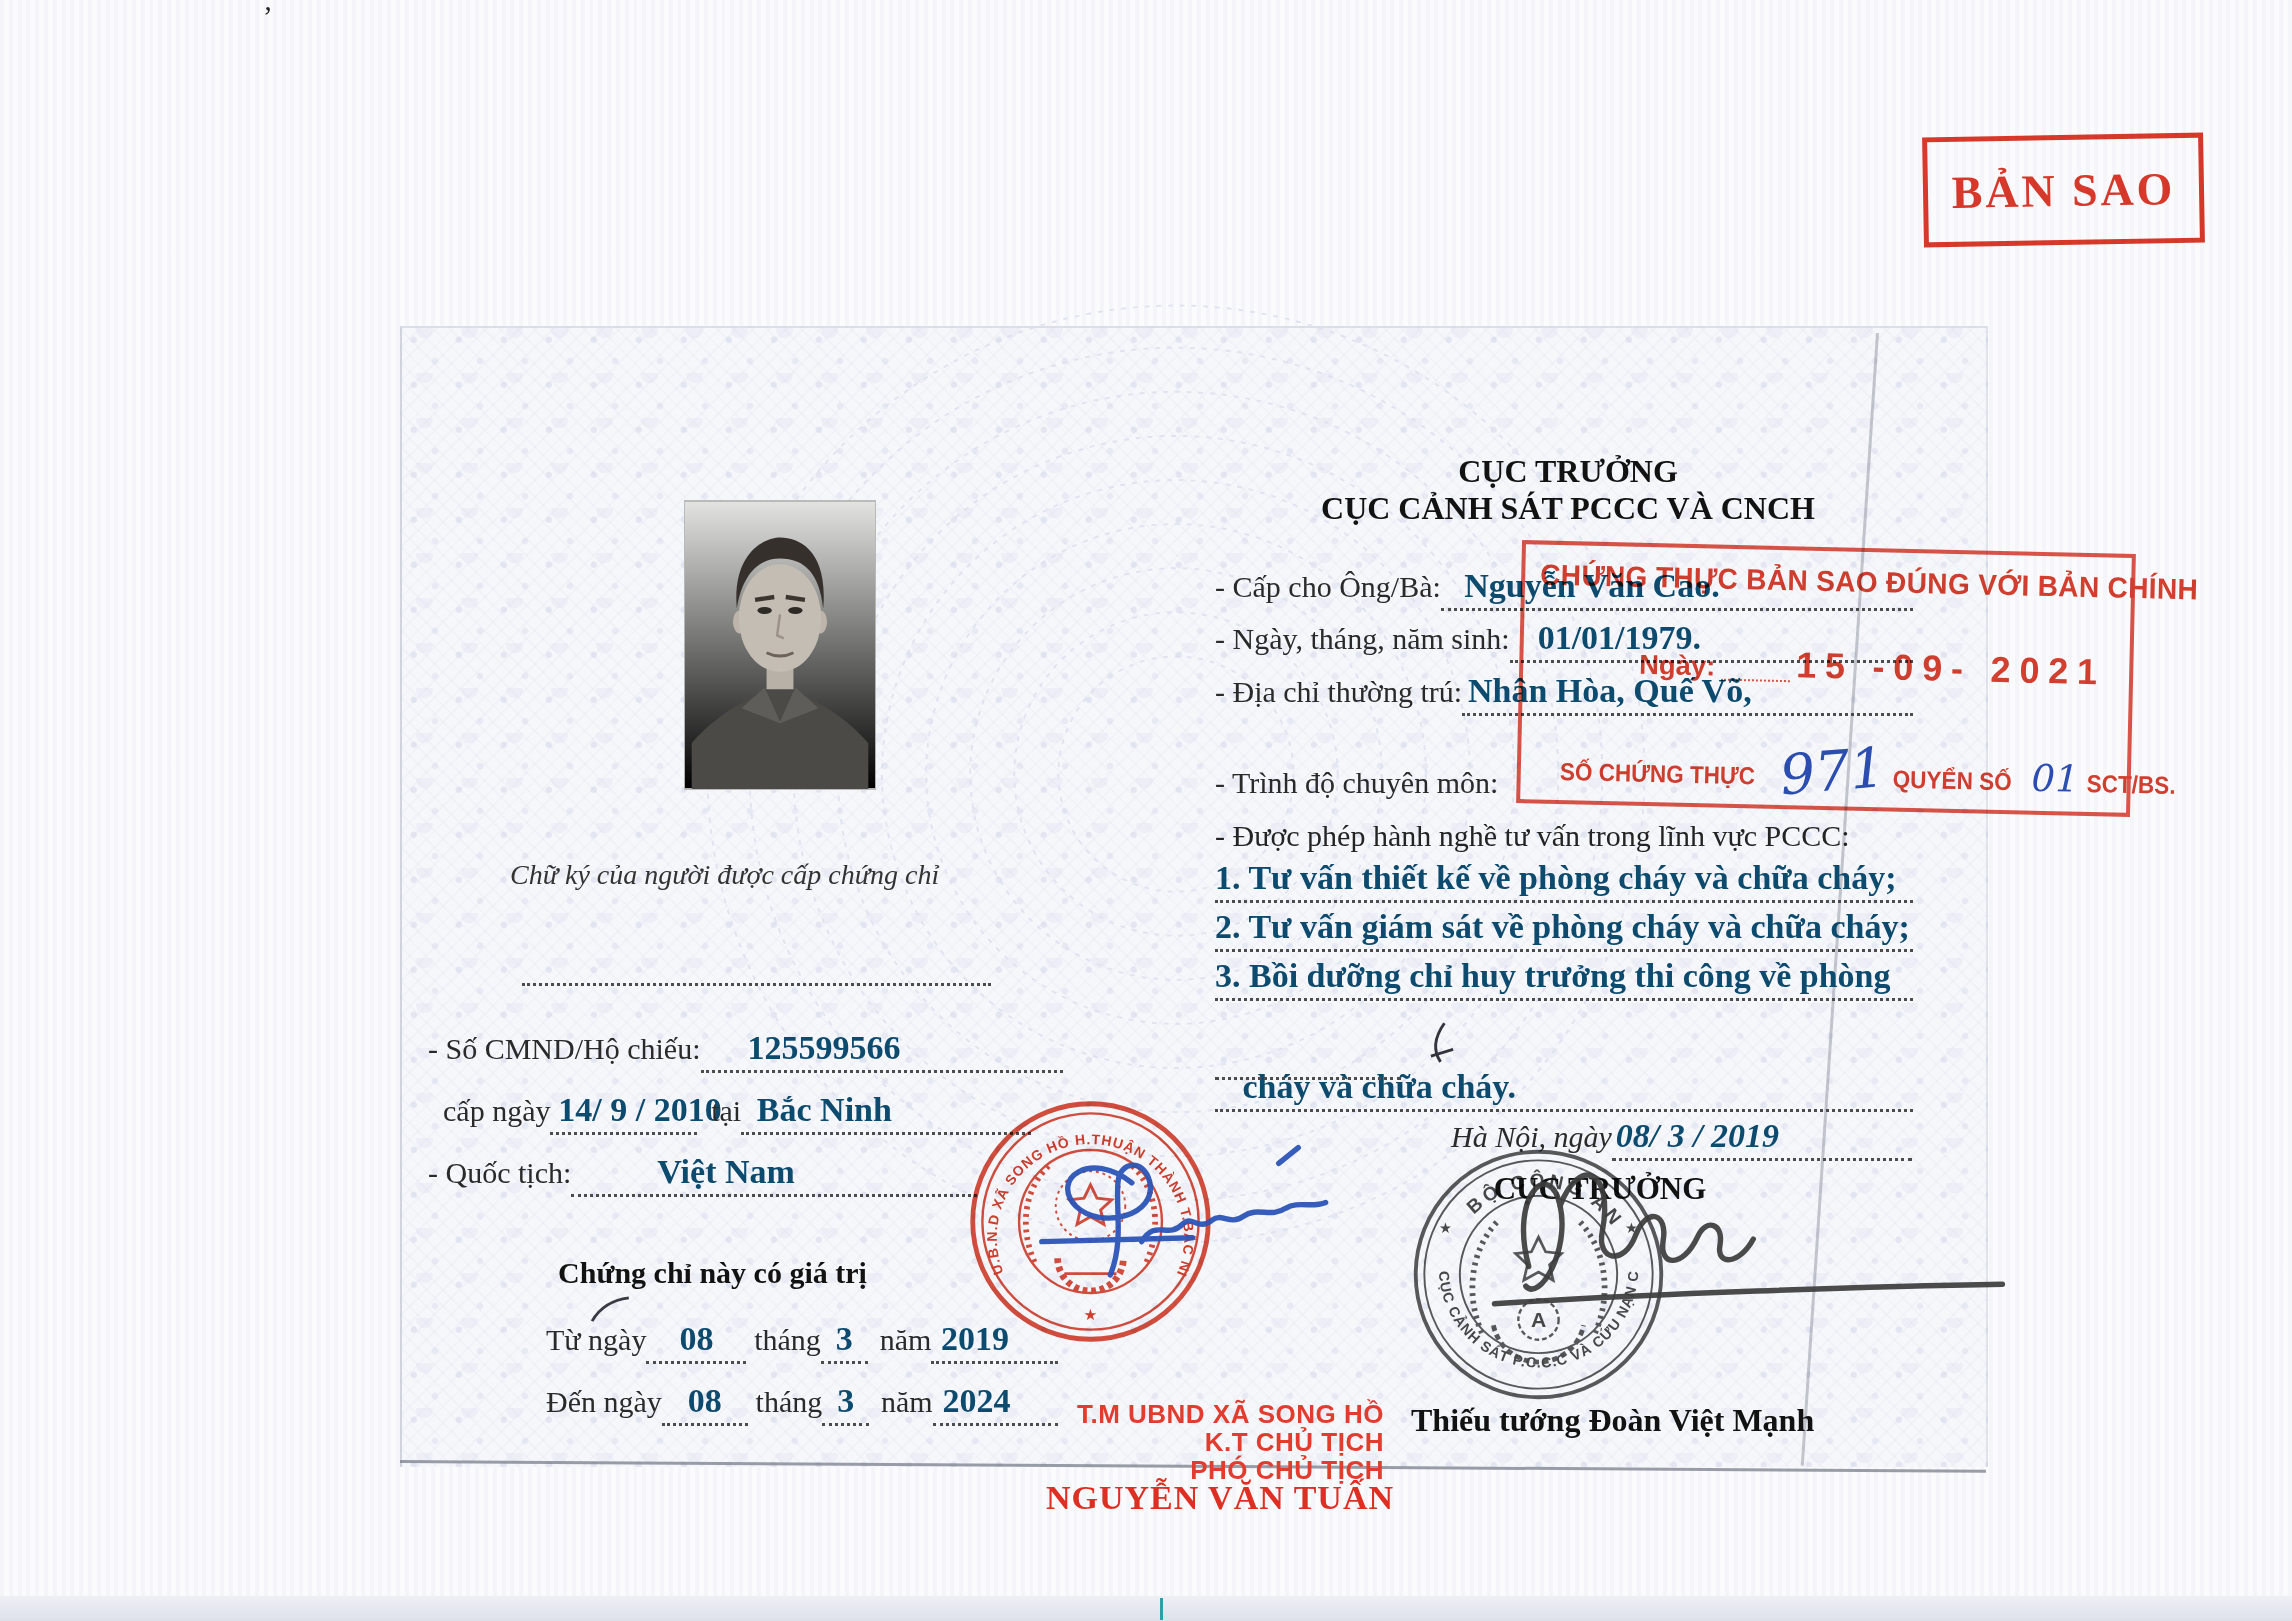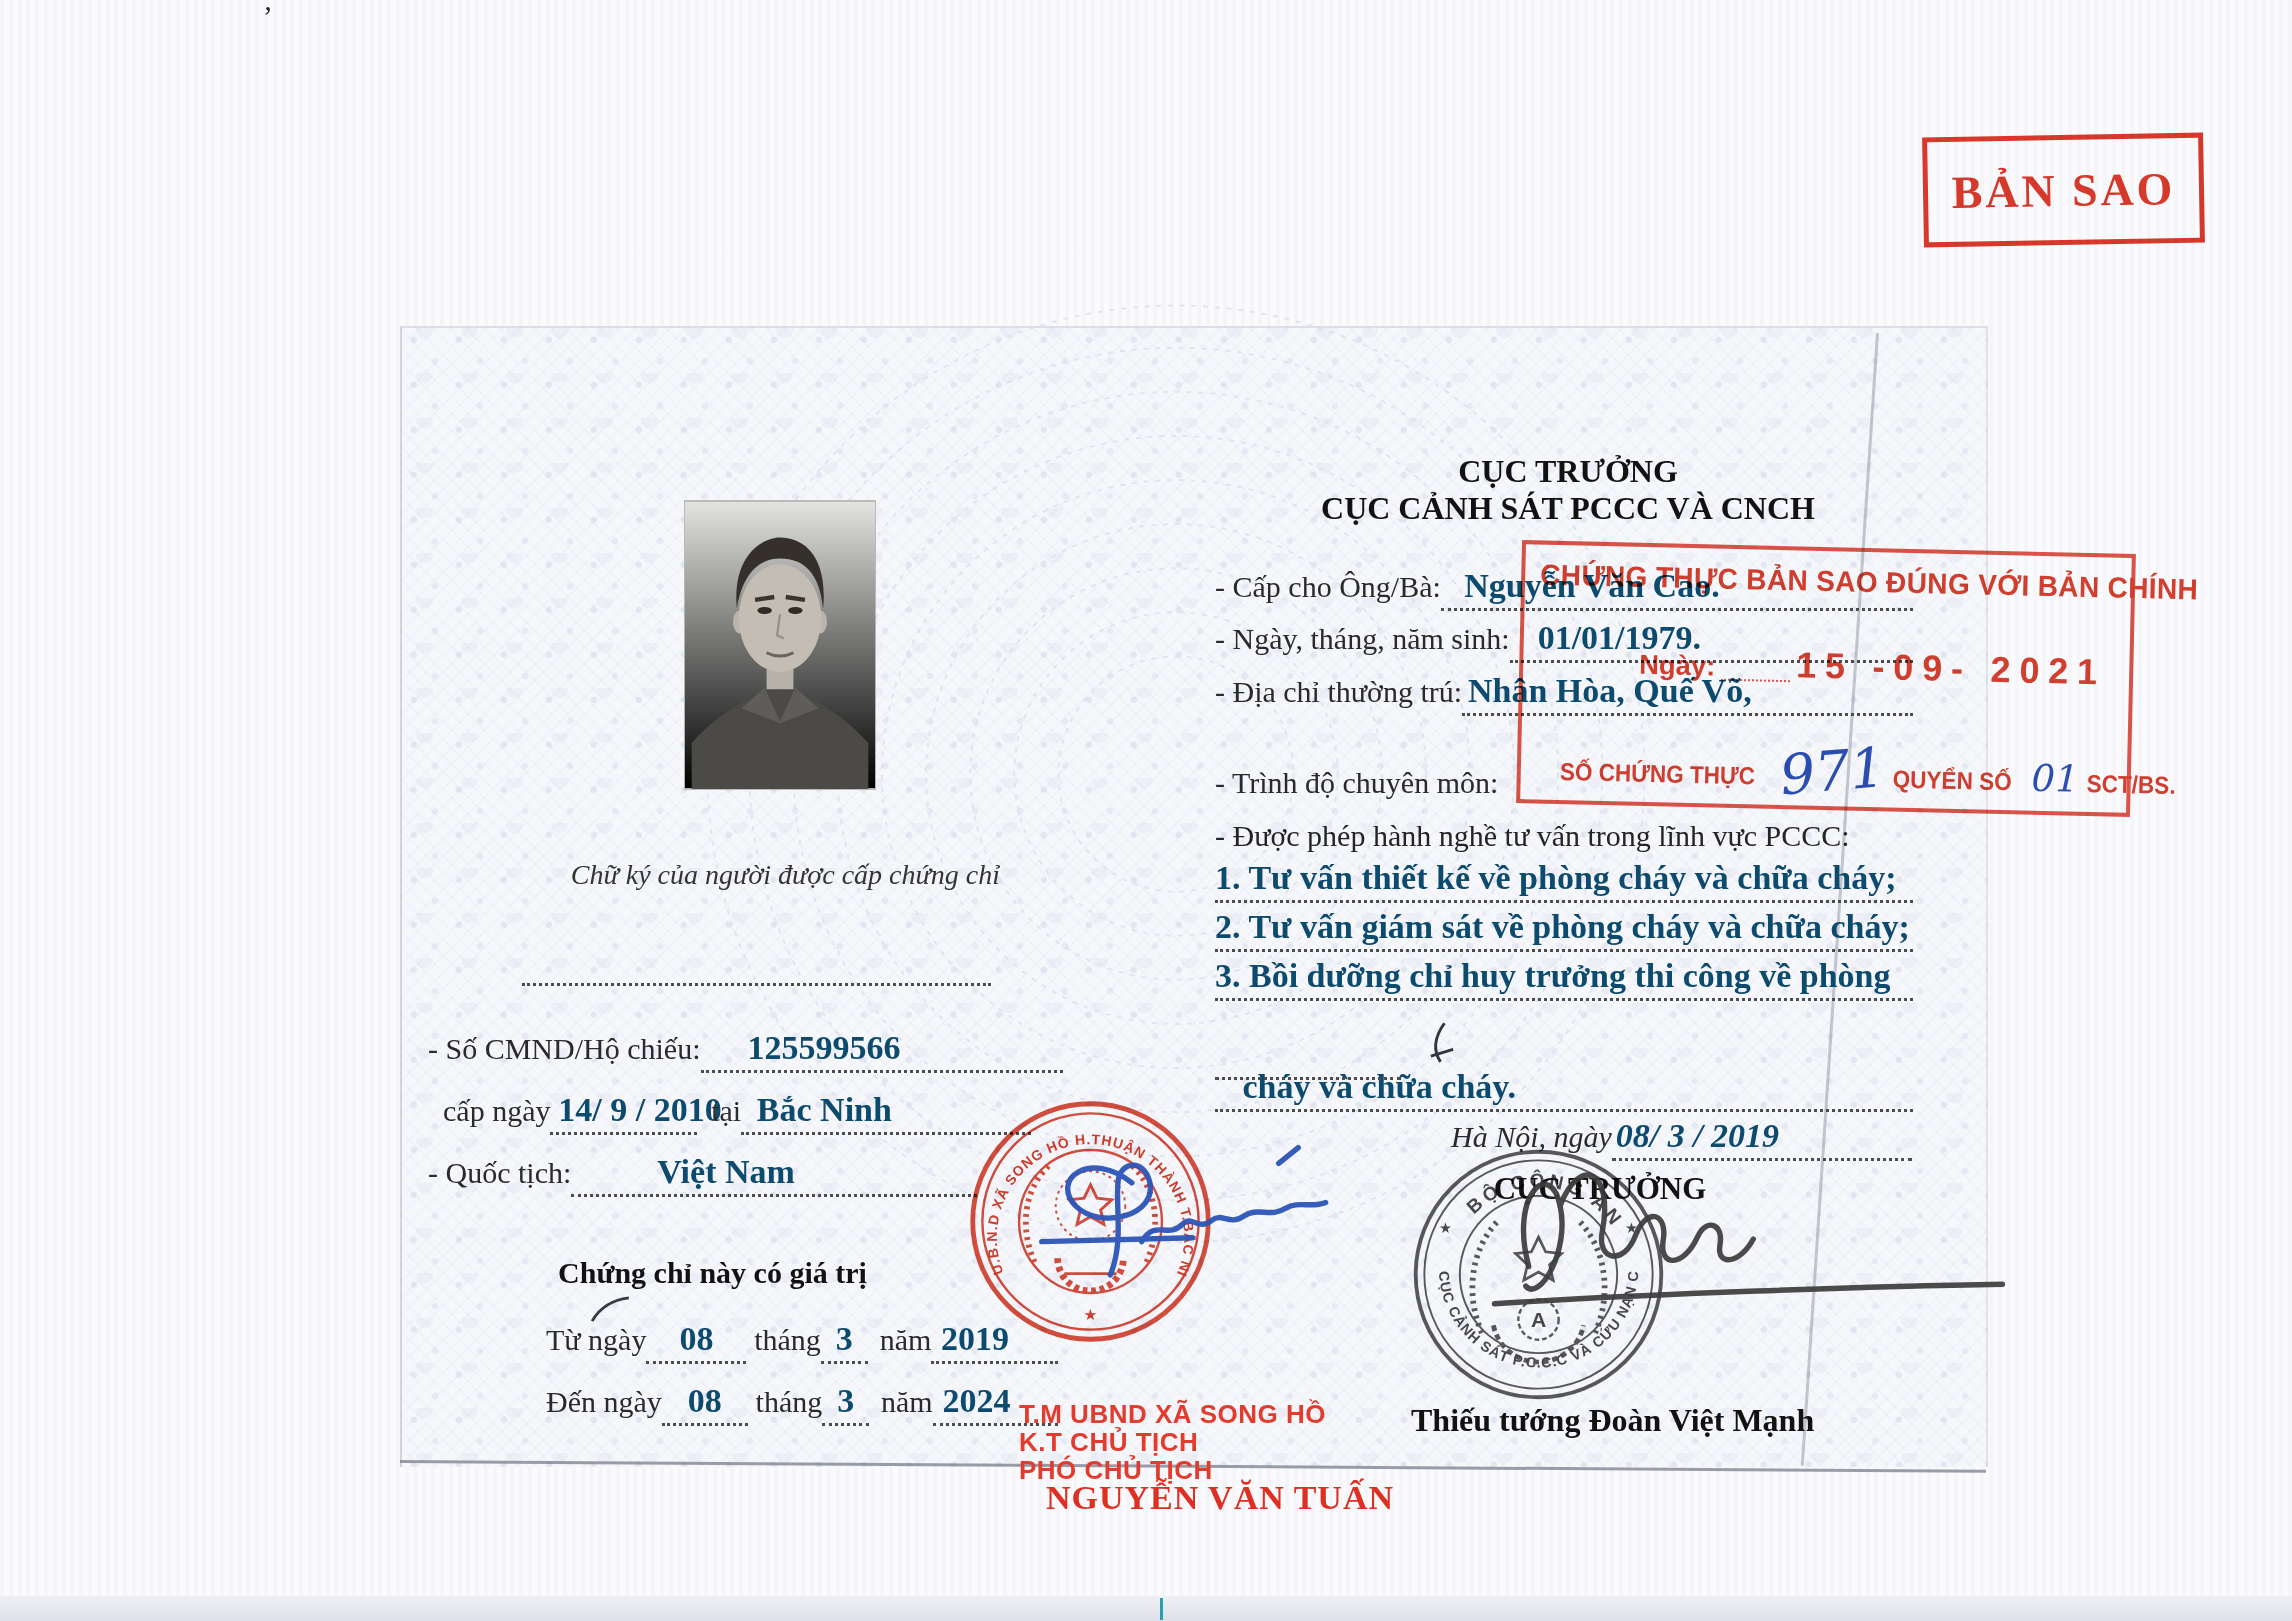--- a/index.html
+++ b/index.html
@@ -36,21 +36,21 @@
   .notary .l1{position:absolute;left:5.9px;top:13.7px;width:592px;text-align:center;font-weight:bold;font-size:29px;
         letter-spacing:0.3px;transform:scaleX(.97);white-space:nowrap}
   .notary .row2{position:absolute;left:116px;top:94px;width:431px;display:flex;align-items:baseline;white-space:nowrap}
   .notary .row2 .rl{font-weight:bold;font-size:27.4px}
   .notary .rdots{flex:none;border-bottom:2.9px dotted #d8584a;width:69px;align-self:flex-end;margin:0 5.9px 3.9px 5.9px}
   .notary .stamped{font-weight:bold;font-size:36px;letter-spacing:8.8px}
   .notary .row3{position:absolute;left:39px;top:184px;width:549px;display:flex;align-items:baseline;white-space:nowrap}
   .notary .row3 .rl{font-weight:bold;font-size:24.5px;transform:scaleX(.92);transform-origin:left}
   .notary .rdots2{flex:1;border-bottom:2.9px dotted #d8584a;align-self:flex-end;margin:0 3.9px 3.9px 3.9px}
   .handb{font-family:"DejaVu Serif",serif;font-style:italic;color:#2d50b4}
-  .redblock{position:absolute;left:1019px;top:1400px;width:365px;text-align:left;color:#e23c2e;
+  .redblock{position:absolute;left:1019px;top:1400px;width:365px;text-align:right;color:#e23c2e;
         font-family:"Liberation Sans",sans-serif;font-weight:bold;line-height:1.08;font-size:26px;letter-spacing:0.5px}
   .redname{position:absolute;left:1002px;top:1479px;width:392px;text-align:right;color:#df2f22;
         font-weight:bold;font-size:34px;letter-spacing:1px}
   .seal{position:absolute;mix-blend-mode:multiply}
   .bottomband{position:absolute;left:0;top:1596px;width:2293px;height:25.5px;
         background:linear-gradient(#eef0f5, #dde0e9)}
   svg text{font-family:"Liberation Sans",sans-serif}
 </style>
 </head>
 <body>
@@ -99,21 +99,21 @@
     <ellipse cx="142" cy="126" rx="7" ry="12" fill="#bdb5ab"></ellipse>
     <ellipse cx="100" cy="122" rx="43" ry="56" fill="#c4bdb3"></ellipse>
     <path d="M55,112 C50,54 84,38 100,38 C122,38 150,54 145,112 C141,76 126,60 100,60 C78,60 61,76 55,112 Z" fill="#35302c"></path>
     <path d="M74,103 L94,100 M106,100 L126,103" stroke="#3a352f" stroke-width="4.5" fill="none"></path>
     <ellipse cx="84" cy="114" rx="7.5" ry="3.6" fill="#2e2a26"></ellipse>
     <ellipse cx="116" cy="114" rx="7.5" ry="3.6" fill="#2e2a26"></ellipse>
     <path d="M100,118 L97,140 L104,143" stroke="#9a9289" stroke-width="2.5" fill="none"></path>
     <path d="M86,158 Q100,165 114,158" stroke="#6b625a" stroke-width="3" fill="none"></path>
   </svg>
 
-  <div class="t" style="left:510px;top:859px;width:490px;text-align:right;font-style:italic;font-size:28px;color:#333">Chữ ký của người được cấp chứng chỉ</div>
+  <div class="t" style="left:510px;top:859px;width:490px;text-align:left;font-style:italic;font-size:28px;color:#333">Chữ ký của người được cấp chứng chỉ</div>
 
   <div class="t" style="left:522px;top:963px;width:469px;border-bottom:3.1px dotted #4c4c4c;height:19.6px"></div>
 
   <div class="fieldline" style="left:428px;top:1029px;width:635px">
     <span class="lab">- Số CMND/Hộ chiếu:</span>
     <span class="dot">
         <span class="val" style="margin-left:47px">125599566</span>
       </span>
   </div>
 

